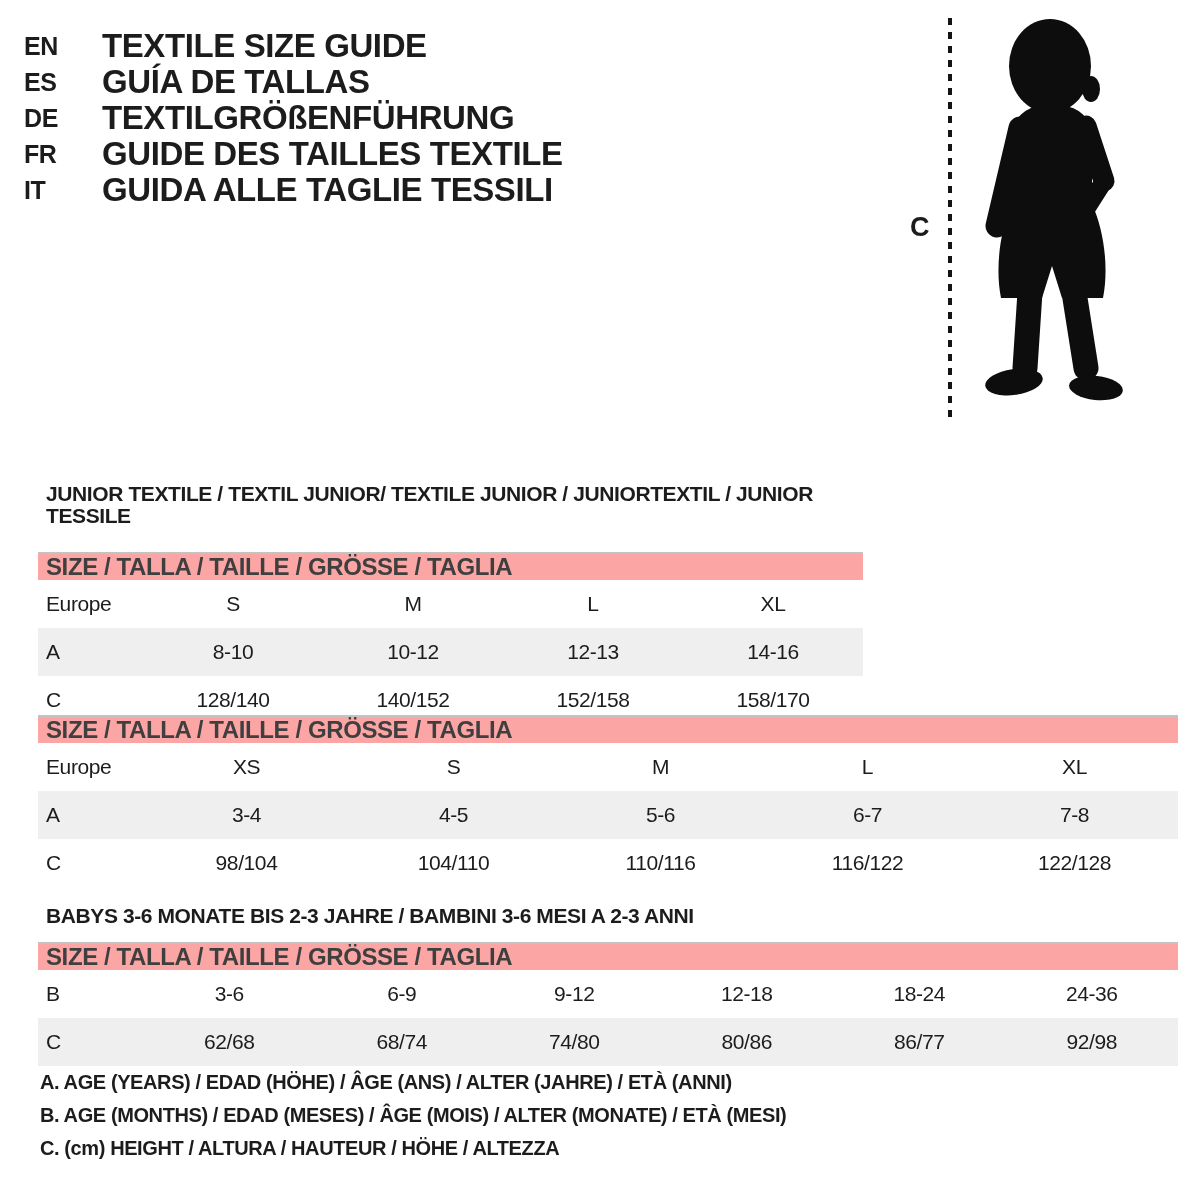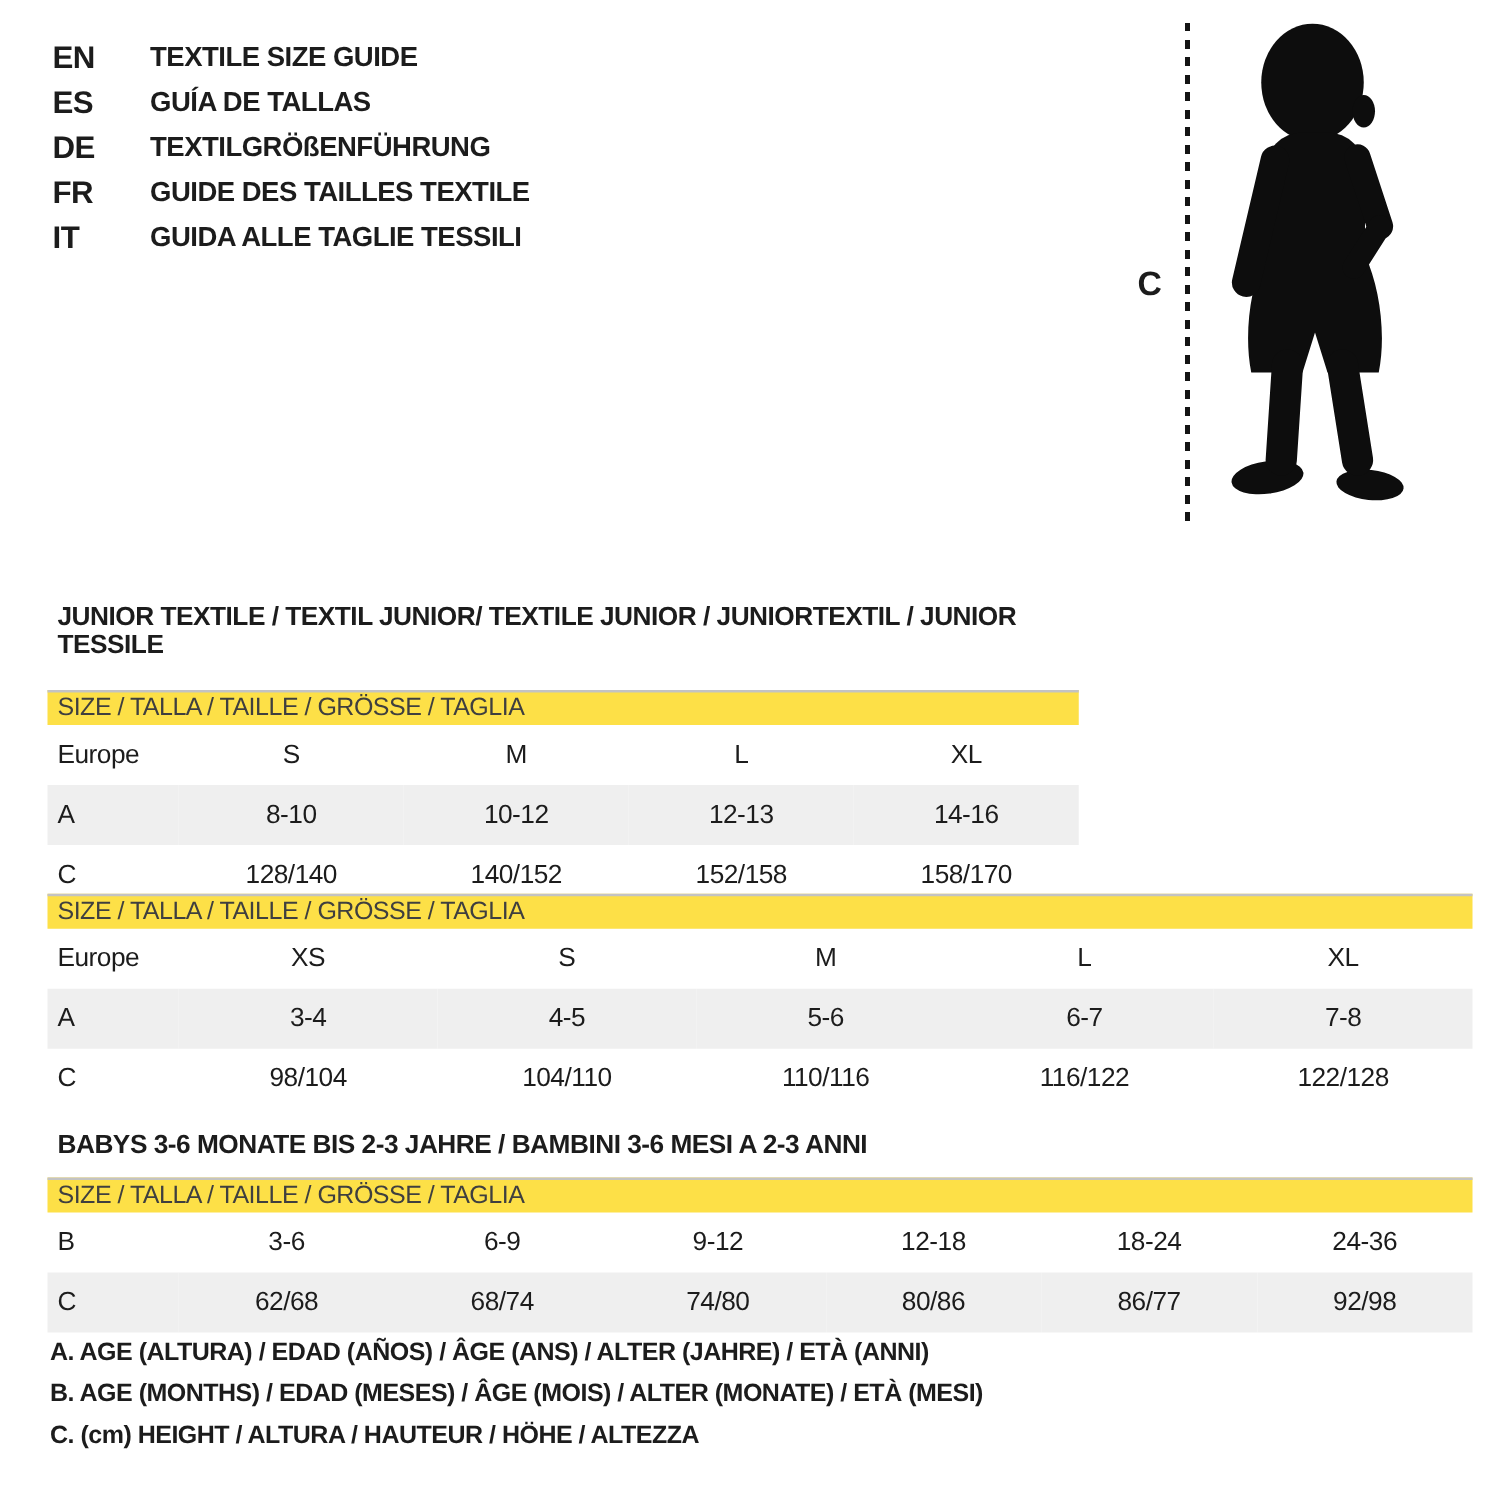--- a/index.html
+++ b/index.html
@@ -9,44 +9,44 @@
     width: 1200px;
     height: 1200px;
     background: #ffffff;
     font-family: "Liberation Sans", sans-serif;
     color: #1c1c1c;
     letter-spacing: -0.4px;
     overflow: hidden;
   }
 
   
-  .lang-list { position: absolute; left: 42px; top: 28px; }
+  .lang-list { position: absolute; left: 24px; top: 28px; }
   .lang-row { display: flex; height: 36px; align-items: center; }
   .lang-code { width: 78px; font-size: 25px; font-weight: 700; }
-  .lang-name { font-size: 22px; font-weight: 700; }
+  .lang-name { font-size: 33px; font-weight: 700; }
 
   
   .figure { position: absolute; left: 900px; top: 0; width: 300px; height: 430px; }
   .dash-line {
     position: absolute; left: 48px; top: 18px; width: 4px; height: 399px;
     background: repeating-linear-gradient(to bottom, #141414 0 7px, transparent 7px 14px);
   }
   .measure-label {
     position: absolute; left: 10px; top: 212px;
     font-size: 27px; font-weight: 700;
   }
   .toddler { position: absolute; left: 70px; top: 16px; width: 165px; height: 398px; }
 
   
   .section { position: absolute; left: 38px; margin-top: 47px; }
   .section-title { font-size: 21px; font-weight: 700; line-height: 22px; padding-left: 8px; }
   .title-sub { font-size: 14px; vertical-align: -4px; font-weight: 700; }
   .size-bar {
-    height: 28px; background: #fde047; border-top: 2px solid #c3c3c3;
-    font-size: 20px; font-weight: 400; color: #3f3f3f;
+    height: 28px; background: #fca5a5; border-top: 2px solid #c3c3c3;
+    font-size: 24px; font-weight: 700; color: #3f3f3f;
     line-height: 25px; padding-left: 8px;
   }
   table { border-collapse: collapse; table-layout: fixed; width: 100%; }
   td { height: 48px; font-size: 21px; text-align: center; vertical-align: middle; white-space: nowrap; }
   td.lab { text-align: left; padding-left: 8px; }
   tr.alt { background: #efefef; }
 
   .junior-section  { top: 436px; width: 825px; }
   .junior-section  .size-bar { margin-top: 25px; }
   .children-section{ top: 644px; width: 1140px; }
@@ -218,18 +218,18 @@
         <td>74/80</td>
         <td>80/86</td>
         <td>86/77</td>
         <td>92/98</td>
       </tr>
     </tbody>
       </table>
   </div>
 
   <div class="legend">
-    <div class="legend-line">A. AGE (ALTURA) / EDAD (AÑOS) / ÂGE (ANS) / ALTER (JAHRE) / ETÀ (ANNI)</div>
+    <div class="legend-line">A. AGE (YEARS) / EDAD (HÖHE) / ÂGE (ANS) / ALTER (JAHRE) / ETÀ (ANNI)</div>
     <div class="legend-line">B. AGE (MONTHS) / EDAD (MESES) / ÂGE (MOIS) / ALTER (MONATE) / ETÀ (MESI)</div>
     <div class="legend-line">C. (cm) HEIGHT / ALTURA / HAUTEUR / HÖHE / ALTEZZA</div>
   </div>
 
 </div>
 
 </body></html>

